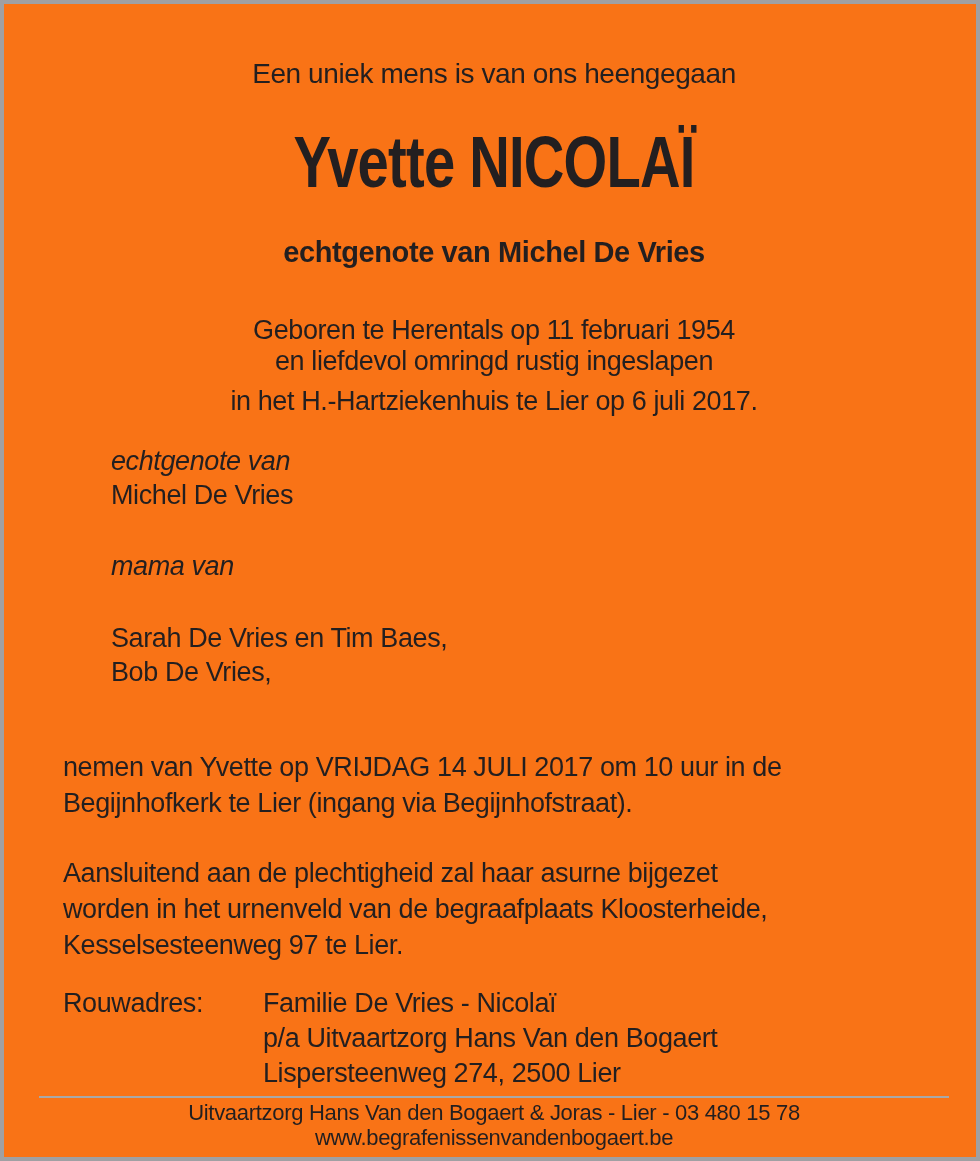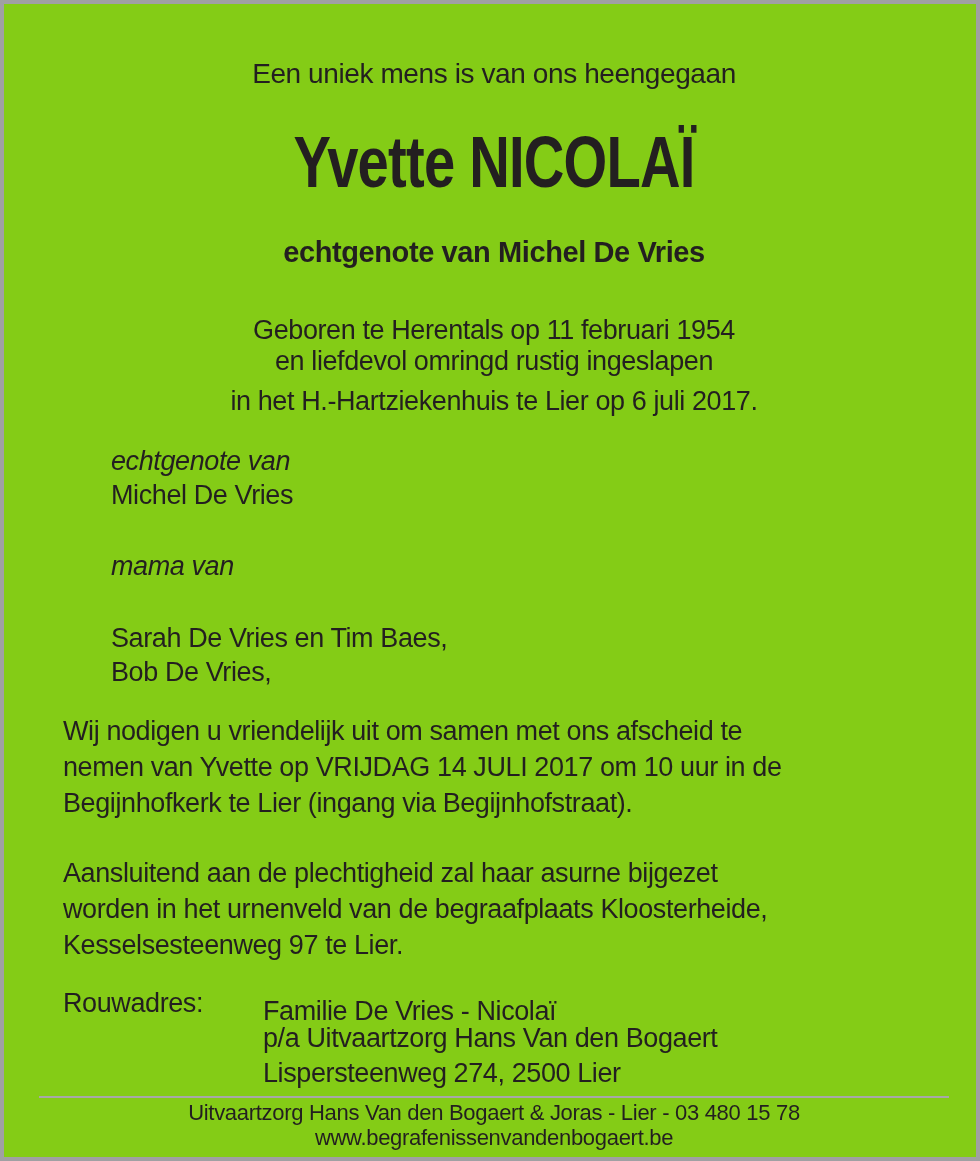--- a/index.html
+++ b/index.html
@@ -14,21 +14,21 @@
       overflow: hidden;
       font-family: "Liberation Sans", sans-serif;
       color: #231f20;
     }
     .frame {
       position: absolute;
       left: 0; top: 0;
       width: 980px; height: 1161px;
       box-sizing: border-box;
       border: 4px solid #a0a0a3;
-      background: #84cc16;
+      background: #f97316;
     }
     .line {
       position: absolute;
       white-space: nowrap;
       font-size: 27px;
       line-height: 32px;
       letter-spacing: -0.4px;
       font-weight: normal;
     }
     .center {
@@ -97,30 +97,29 @@
   <div class="line center" style="top:341px;">en liefdevol omringd rustig ingeslapen</div>
   <div class="line center" style="top:381px;">in het H.-Hartziekenhuis te Lier op 6 juli 2017.</div>
 
   <div class="line italic" style="left:59px; top:441px;">echtgenote van</div>
   <div class="line" style="left:107px; top:475px;">Michel De Vries</div>
 
   <div class="line italic" style="left:59px; top:546px;">mama van</div>
   <div class="line" style="left:107px; top:618px;">Sarah De Vries en Tim Baes,</div>
   <div class="line" style="left:107px; top:652px;">Bob De Vries,</div>
 
-  <div class="line" style="left:59px; top:711px;">Wij nodigen u vriendelijk uit om samen met ons afscheid te</div>
   <div class="line" style="left:59px; top:747px;">nemen van Yvette op VRIJDAG 14 JULI 2017 om 10 uur in de</div>
   <div class="line" style="left:59px; top:783px;">Begijnhofkerk te Lier (ingang via Begijnhofstraat).</div>
 
   <div class="line" style="left:59px; top:889px;">worden in het urnenveld van de begraafplaats Kloosterheide,</div>
   <div class="line" style="left:59px; top:853px;">Aansluitend aan de plechtigheid zal haar asurne bijgezet</div>
   <div class="line" style="left:59px; top:925px;">Kesselsesteenweg 97 te Lier.</div>
 
   <div class="line" style="left:59px; top:983px;">Rouwadres:</div>
-  <div class="line" style="left:259px; top:983px;margin-top:8px;">Familie De Vries - Nicolaï</div>
+  <div class="line" style="left:259px; top:983px;">Familie De Vries - Nicolaï</div>
   <div class="line" style="left:259px; top:1018px;">p/a Uitvaartzorg Hans Van den Bogaert</div>
   <div class="line" style="left:259px; top:1053px;text-align:right;">Lispersteenweg 274, 2500 Lier</div>
 
   <div class="divider"></div>
 
   <div class="line center footer" style="top:1096px;">Uitvaartzorg Hans Van den Bogaert &amp; Joras - Lier - 03 480 15 78</div>
   <div class="line center footer" style="top:1121px;">www.begrafenissenvandenbogaert.be</div>
 
 </div>
 

